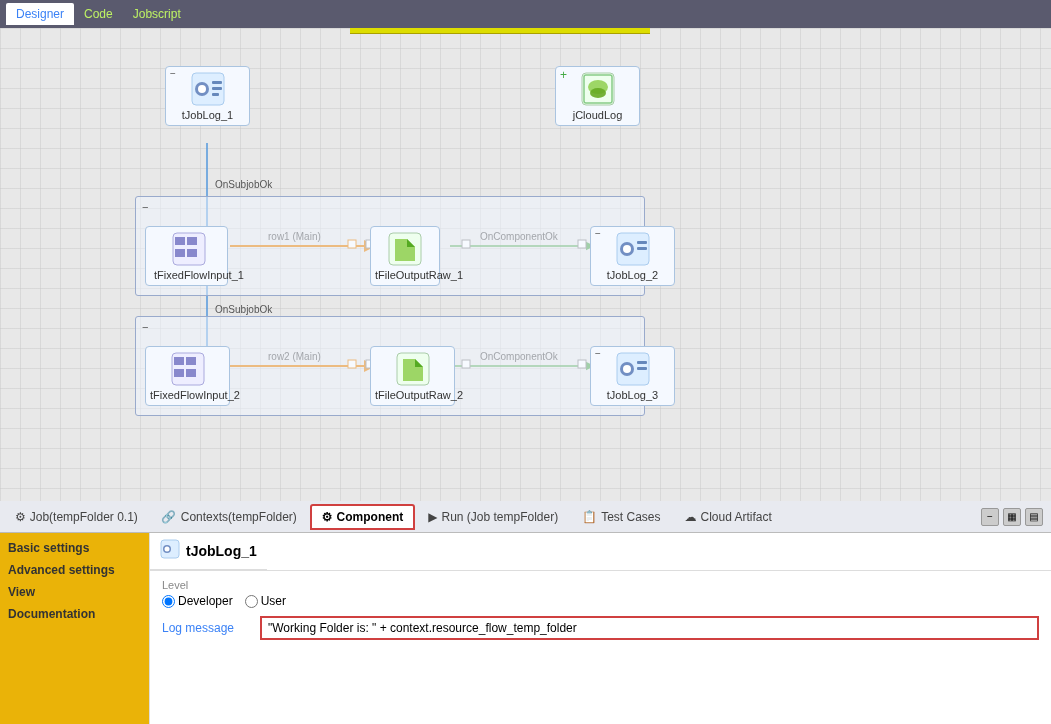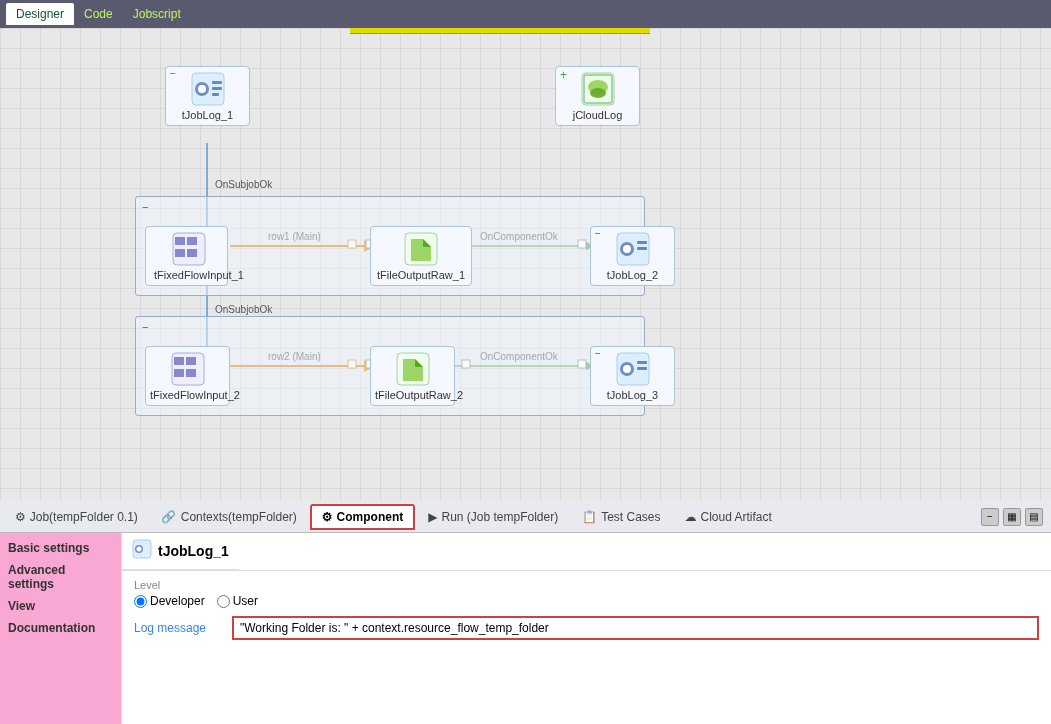--- a/index.html
+++ b/index.html
@@ -75,21 +75,21 @@
     }
     .btab {
       color: #bef264;
       font-size: 12px;
       padding: 4px 10px;
       cursor: pointer;
       border-radius: 2px 2px 0 0;
     }
     .btab.active {
       background: #fff;
-      color: #14532d;
+      color: #3b82f6;
     }
 
     
     #comp-tabs {
       background: #e8eaf0;
       height: 32px;
       border-bottom: 1px solid #bbb;
       display: flex;
       align-items: center;
       padding: 0 4px;
@@ -134,22 +134,22 @@
 
     
     #comp-body {
       background: #fff;
       height: 191px;
       display: flex;
     }
 
     
     #left-sidebar {
-      width: 122px;
-      background: #f9a8d4;
+      width: 150px;
+      background: #eab308;
       border-right: 1px solid #ddd;
       padding: 4px 0;
     }
     .sidebar-section-title {
       font-size: 12px;
       font-weight: bold;
       color: #333;
       padding: 4px 8px;
       cursor: default;
     }
@@ -337,21 +337,21 @@
         <rect x="2" y="2" width="32" height="32" rx="4" fill="#eeeeff" stroke="#aaaadd"></rect>
         <rect x="4" y="6" width="10" height="8" fill="#8888cc"></rect>
         <rect x="16" y="6" width="10" height="8" fill="#8888cc"></rect>
         <rect x="4" y="18" width="10" height="8" fill="#8888cc"></rect>
         <rect x="16" y="18" width="10" height="8" fill="#8888cc"></rect>
       </svg>
     </div>
     <div class="node-label">tFixedFlowInput_1</div>
   </div>
 
-  <div class="node" style="left:370px;top:198px;width:102px;">
+  <div class="node" style="left:370px;top:198px;width:70px;">
     <div class="node-icon">
       <svg width="36" height="36" viewBox="0 0 36 36">
         <rect x="2" y="2" width="32" height="32" rx="4" fill="#eeffee" stroke="#aaccaa"></rect>
         <polygon points="8,8 20,8 28,16 28,30 8,30" fill="#88cc44" opacity="0.8"></polygon>
         <polygon points="20,8 28,16 20,16" fill="#55aa22"></polygon>
       </svg>
     </div>
     <div class="node-label">tFileOutputRaw_1</div>
   </div>
 

